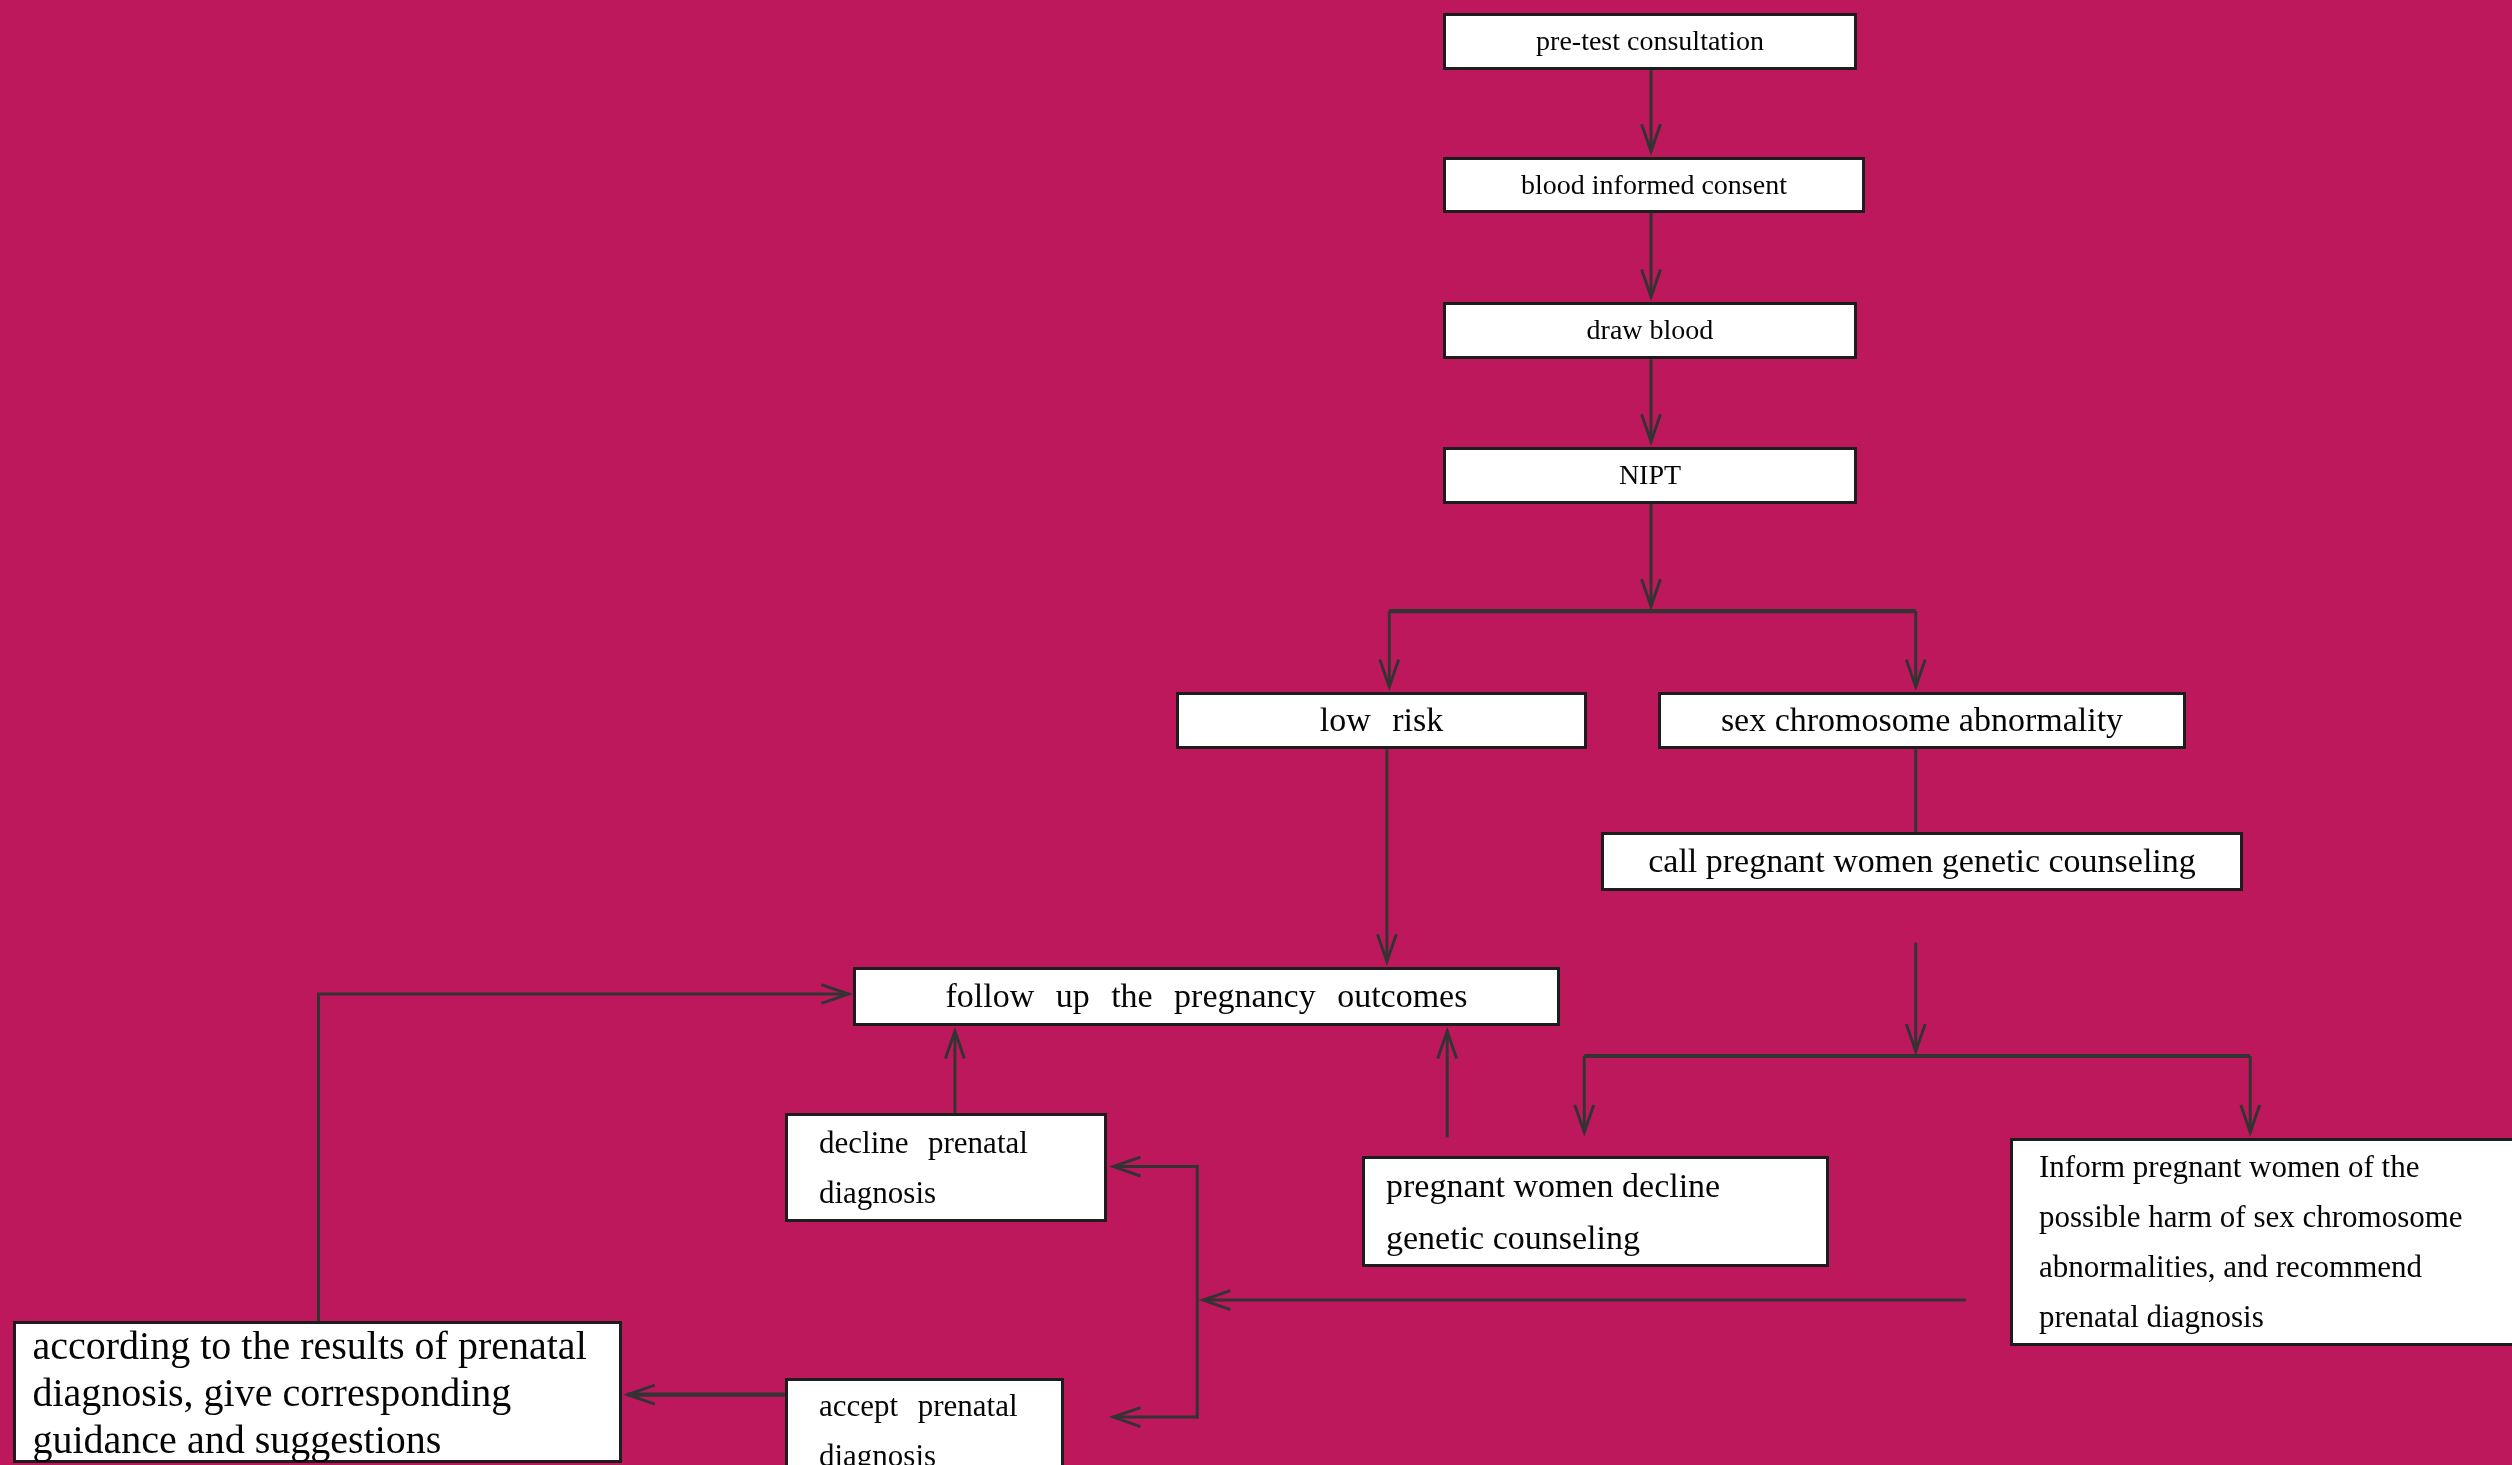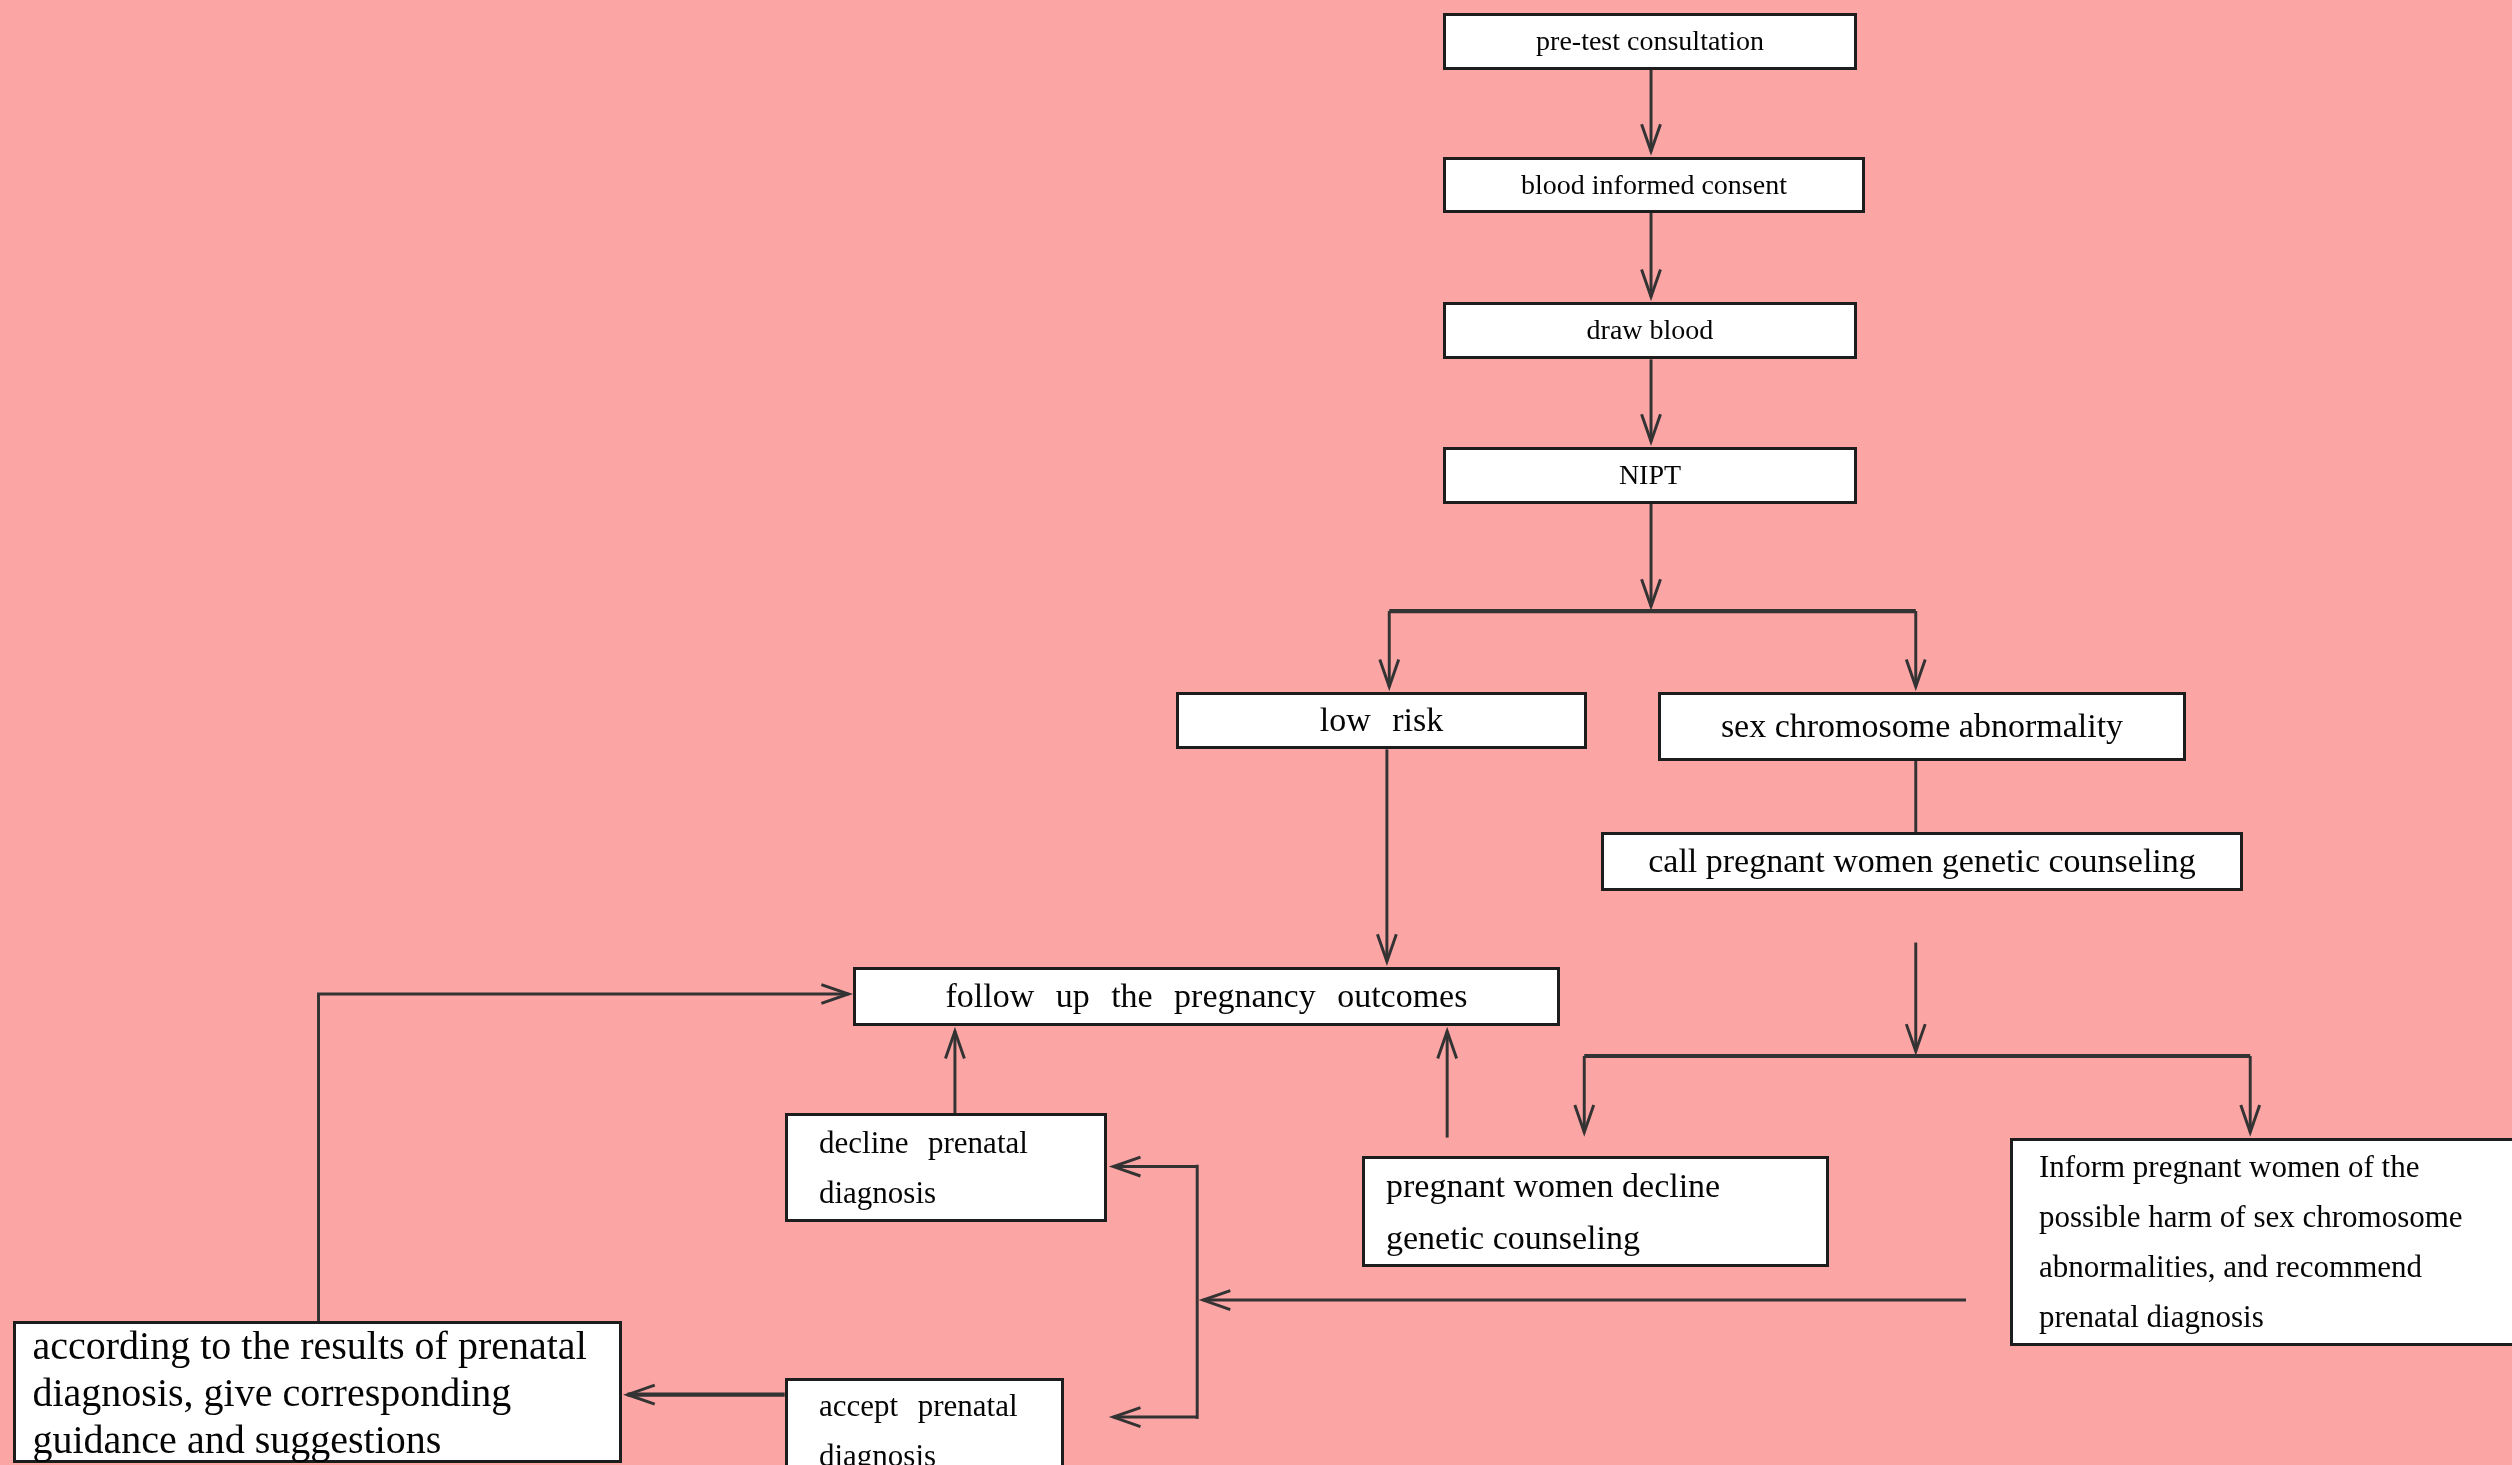--- a/index.html
+++ b/index.html
@@ -5,21 +5,21 @@
 <style>
   html, body {
     margin: 0;
     padding: 0;
     background: #ffffff;
   }
   #canvas {
     position: relative;
     width: 2512px;
     height: 1465px;
-    background: #fca5a5;
+    background: #be185d;
     overflow: hidden;
     font-family: "Liberation Serif", "DejaVu Serif", serif;
     color: #050505;
   }
   #connector-layer {
     position: absolute;
     left: 0;
     top: 0;
     width: 2512px;
     height: 1465px;
@@ -107,21 +107,21 @@
   <div class="node fs-a" style="left:1443px; top:13px;   width:414px;  height:57px;">pre-test consultation</div>
 
   <div class="node fs-a" style="left:1443px; top:157px;  width:422px;  height:56px;">blood informed consent</div>
 
   <div class="node fs-a" style="left:1443px; top:302px;  width:414px;  height:57px;">draw blood</div>
 
   <div class="node fs-a" style="left:1443px; top:447px;  width:414px;  height:57px;">NIPT</div>
 
   <div class="node fs-b ws" style="left:1176px; top:692px; width:411px;  height:57px;">low risk</div>
 
-  <div class="node fs-b" style="left:1658px; top:692px; width:528px;  height:69px;">sex chromosome abnormality</div>
+  <div class="node fs-b" style="left:1658px; top:692px; width:528px;  height:57px;">sex chromosome abnormality</div>
 
   <div class="node fs-c" style="left:1601px; top:832px; width:642px; height:59px;">call pregnant women genetic counseling</div>
 
   <div class="node fs-c ws" style="left:853px; top:967px; width:707px; height:59px;">follow up the pregnancy outcomes</div>
 
   <div class="node left fs-b pl36 lh88" style="left:1362px; top:1138px; width:467px;  height:111px;">pregnant women decline
 genetic counseling</div>
 
   <div class="node left fs-d pl44 lh84" style="left:1966px; top:1138px; width:586px;  height:208px;margin-left:44px;">Inform pregnant women of the
 possible harm of sex chromosome

